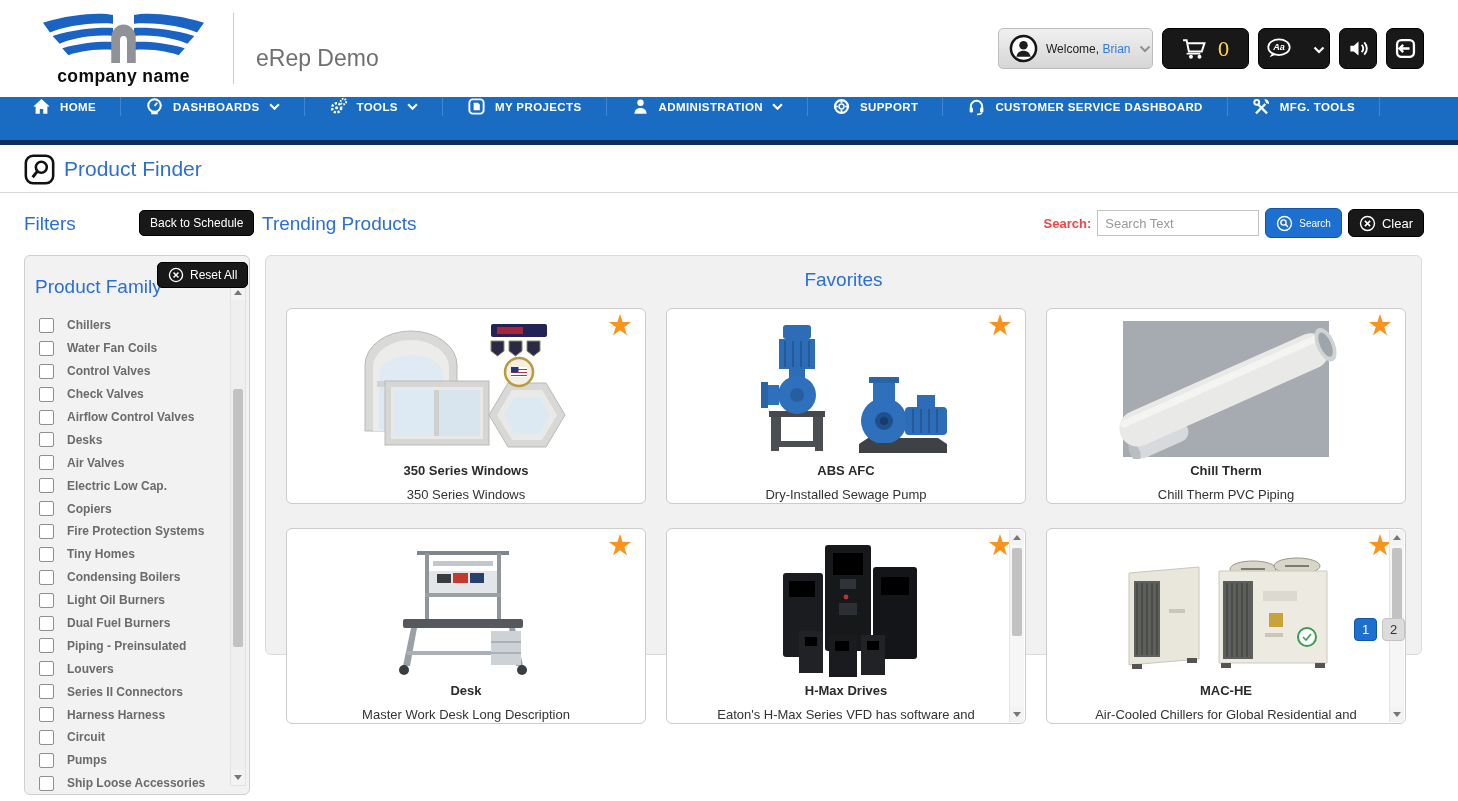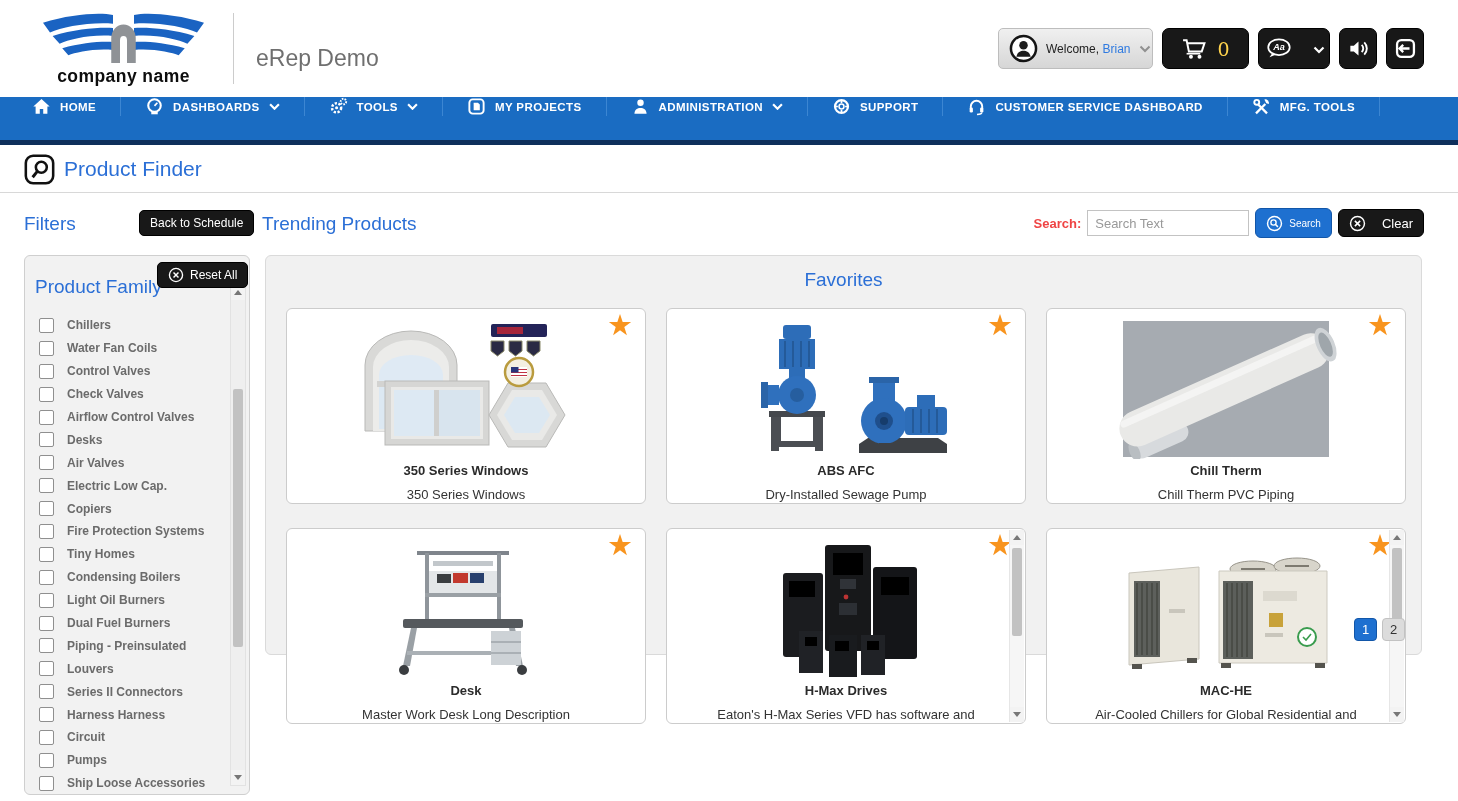--- a/index.html
+++ b/index.html
@@ -48,21 +48,21 @@
   .btn-sm { height:24px; padding:12px 10px; font-size:12px; border-radius:5px; gap:6px; display:flex; align-items:center; }
   .back-btn { position:absolute; left:139px; top:210px; }
   .trending-label { position:absolute; left:262px; top:213px; font-size:19px; color:#2b6fd6; }
   .search-area { position:absolute; right:34px; top:208px; display:flex; align-items:center; gap:6px; }
   .search-label { font-weight:bold; font-size:13px; color:#ef4444; }
   .search-input { width:146px; height:24px; border:1px solid #c3c3c3; font-size:13px; padding:0 7px;
                   font-family:"Liberation Sans", sans-serif; color:#a21caf; }
   .search-input::placeholder { color:#999; }
   .search-btn { height:28px; padding:0 10px; background:#1e70d0; border:1px solid #1256a8; border-radius:6px;
                 color:#fff; font-size:10px; display:flex; gap:6px; align-items:center; cursor:pointer; }
-  .clear-btn { height:28px; padding:0 10px; font-size:13px; border-radius:6px; gap:16px; }
+  .clear-btn { height:28px; padding:0 10px; font-size:13px; border-radius:6px; gap:6px; }
 
   
   .sidebar { position:absolute; left:24px; top:255px; width:226px; height:540px; box-sizing:border-box;
              background:#f2f2f2; border:1px solid #cfcfcf; border-radius:6px; }
   .sidebar-title { position:absolute; left:10px; top:20px; font-size:19px; color:#2b6fd6; white-space:nowrap; z-index:1; }
   .reset-btn { position:absolute; left:132px; top:6px; z-index:2; }
   .filter-list { position:absolute; left:14px; top:58px; right:28px; }
   .filter-item { display:flex; align-items:center; gap:13px; height:22.9px; cursor:pointer; }
   .cb { width:13px; height:13px; background:#fff; border:1px solid #8f8f8f; border-radius:2px; flex:none; }
   .cb-label { font-size:12px; font-weight:bold; color:#6b6b6b; white-space:nowrap; }

